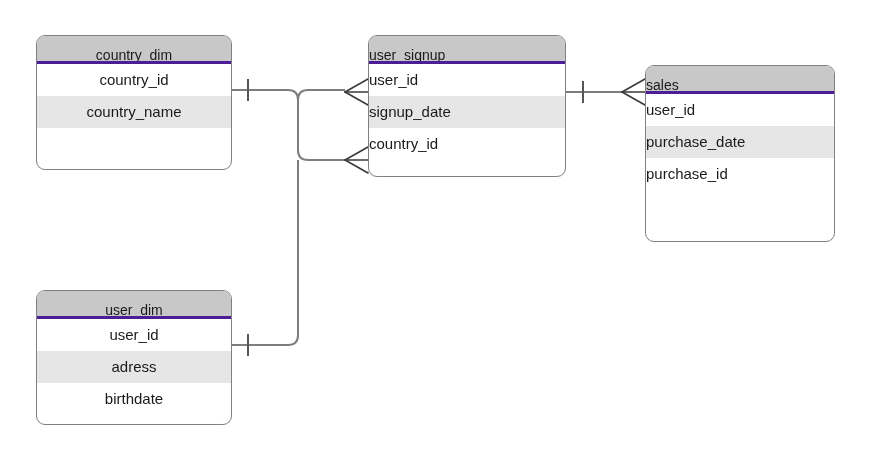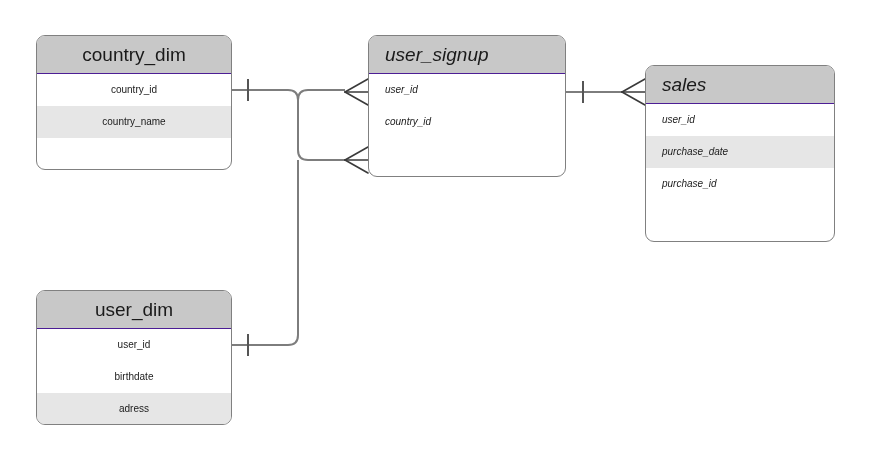--- a/index.html
+++ b/index.html
@@ -21,48 +21,48 @@
     z-index:2;
     box-sizing:border-box;
     border:1px solid #808080;
     border-radius:9px;
     background:#ffffff;
     overflow:hidden;
     box-shadow:0 0 0 0 rgba(0,0,0,0);
   }
   .entity .hdr{
     box-sizing:border-box;
-    height:38px;
+    height:28px;
     line-height:38px;
     background:#c8c8c8;
-    border-bottom:1px solid #4c1d95;
+    border-bottom:3px solid #4c1d95;
     color:#1a1a1a;
-    font-size:19px;
+    font-size:14px;
     white-space:nowrap;
     overflow:hidden;
   }
   .entity .row{
     box-sizing:border-box;
     height:32px;
     line-height:32px;
     color:#1a1a1a;
-    font-size:10px;
+    font-size:15px;
     white-space:nowrap;
     overflow:hidden;
     background:#ffffff;
   }
   .entity .row.alt{background:#e6e6e6;}
 
   
   .style-center .hdr,
   .style-center .row{text-align:center;font-style:normal;}
 
   
   .style-left .hdr,
-  .style-left .row{text-align:left;font-style:italic;padding-left:16px;}
+  .style-left .row{text-align:left;}
 
   
   #tbl-country-dim{left:36px;top:35px;width:196px;height:135px;}
   #tbl-user-signup{left:368px;top:35px;width:198px;height:142px;}
   #tbl-sales{left:645px;top:35px;width:190px;height:177px;margin-top:30px;}
   #tbl-user-dim{left:36px;top:290px;width:196px;height:135px;}
 </style>
 </head>
 <body>
 
@@ -111,30 +111,31 @@
 
   <div class="entity style-center" id="tbl-country-dim">
     <div class="hdr">country_dim</div>
     <div class="row">country_id</div>
     <div class="row alt">country_name</div>
   </div>
 
   <div class="entity style-left" id="tbl-user-signup">
     <div class="hdr">user_signup</div>
     <div class="row">user_id</div>
+    <div class="row alt">signup_date</div>
     <div class="row">country_id</div>
   </div>
 
   <div class="entity style-left" id="tbl-sales">
     <div class="hdr">sales</div>
     <div class="row">user_id</div>
     <div class="row alt">purchase_date</div>
     <div class="row">purchase_id</div>
   </div>
 
   <div class="entity style-center" id="tbl-user-dim">
     <div class="hdr">user_dim</div>
     <div class="row">user_id</div>
+    <div class="row alt">adress</div>
     <div class="row">birthdate</div>
-    <div class="row alt">adress</div>
   </div>
 
 </div>
 
 </body></html>

